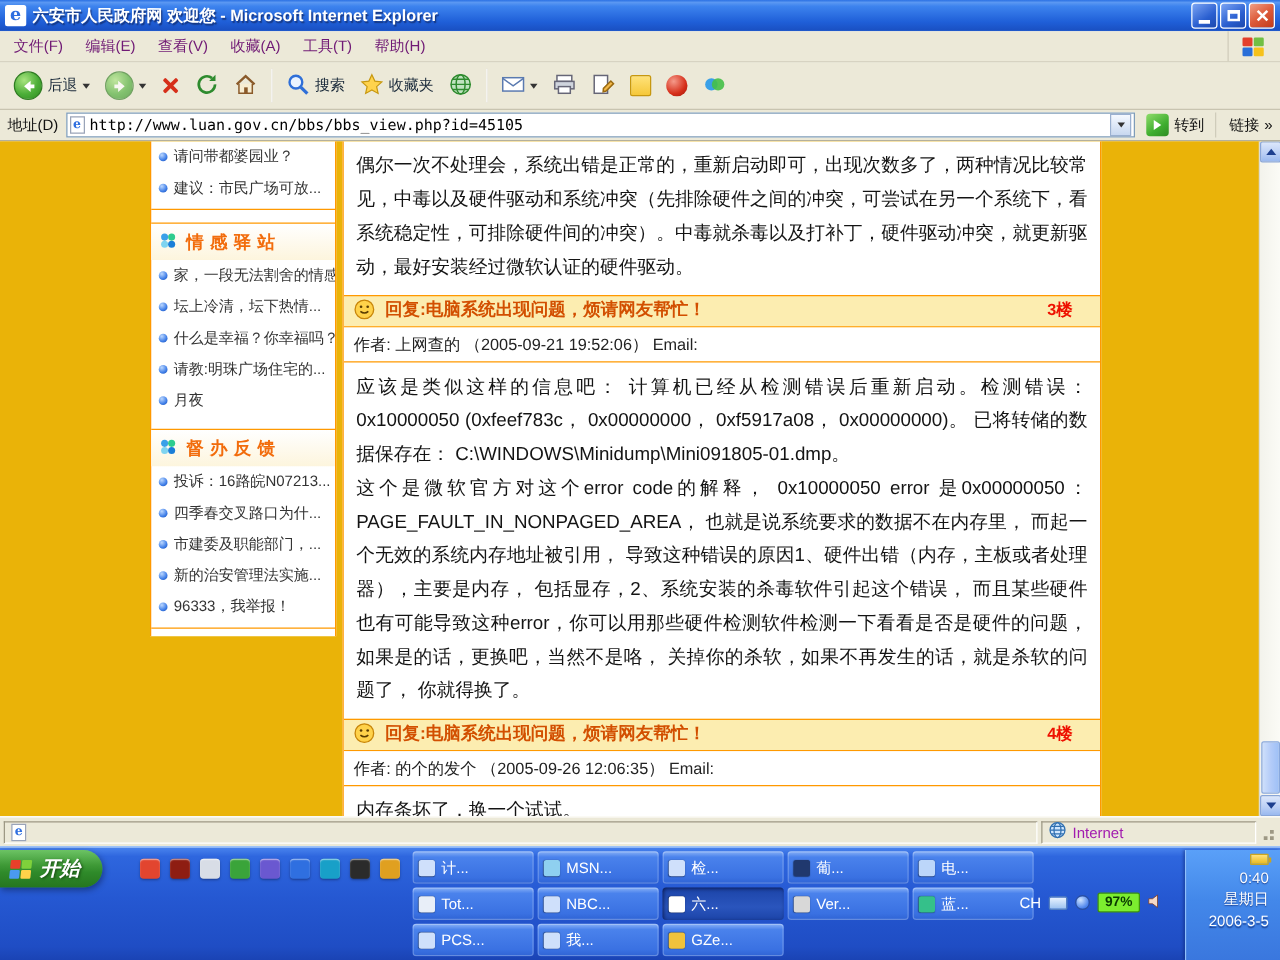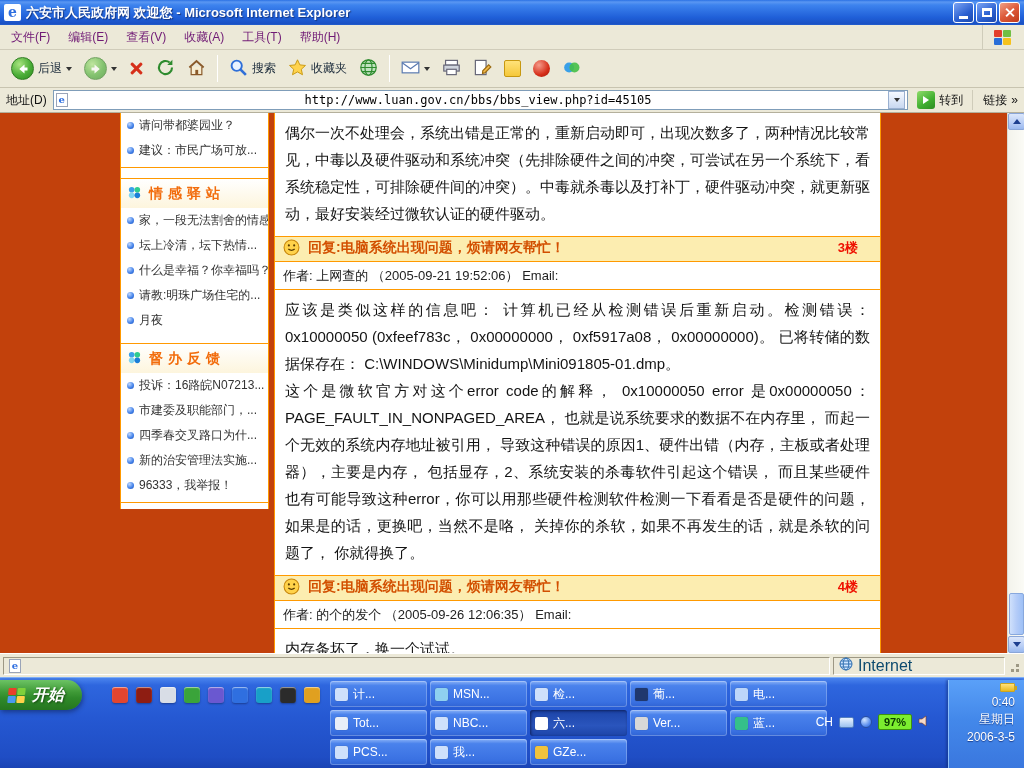--- a/index.html
+++ b/index.html
@@ -45,29 +45,29 @@
 .tsep{width:1px;height:27px;background:#c9c5b2;border-right:1px solid #fff;margin:0 4px;}
 .note-ico{width:17px;height:17px;background:linear-gradient(180deg,#ffe27a,#f5c83a);border:1px solid #c79810;border-radius:2px;}
 .qq-ico{width:17px;height:17px;border-radius:50%;background:radial-gradient(circle at 35% 30%,#f59a8a,#d62f1a 60%,#9e1608);}
 
 
 .addressbar{height:25px;background:#ece9d8;display:flex;align-items:center;gap:6px;padding:0 6px;border-bottom:1px solid #b4b09c;}
 .addr-label{font-size:12px;color:#111;white-space:nowrap;}
 .addr-input{flex:1;height:20px;background:#fff;border:1px solid #7f9db9;display:flex;align-items:center;gap:4px;padding:0 2px;}
 .page-ico{flex:none;width:12px;height:14px;background:#fff;border:1px solid #9aa4b8;font-size:10px;line-height:12px;color:#2f6fe0;font-weight:bold;text-align:center;font-family:"DejaVu Serif",serif;}
 .page-ico::before{content:"e";}
-.addr-url{flex:1;font-family:"DejaVu Sans Mono","Liberation Mono",monospace;font-size:12px;color:#000;white-space:nowrap;overflow:hidden;text-align:center;}
+.addr-url{flex:1;font-family:"DejaVu Sans Mono","Liberation Mono",monospace;font-size:12px;color:#000;white-space:nowrap;overflow:hidden;}
 .addr-drop{flex:none;width:17px;height:18px;background:linear-gradient(#f5f9ff,#c8d8f0);border:1px solid #9ab0d0;display:flex;align-items:center;justify-content:center;}
 .go-button{display:flex;align-items:center;gap:4px;font-size:12px;color:#111;padding:1px 3px;}
 .go-ico{width:18px;height:18px;border-radius:3px;background:linear-gradient(145deg,#8fdc6a,#3fae2f 60%,#2e8c22);display:flex;align-items:center;justify-content:center;}
 .go-arrow{width:0;height:0;border-top:4px solid transparent;border-bottom:4px solid transparent;border-left:6px solid #fff;}
 .links{display:flex;align-items:center;gap:4px;font-size:12px;color:#111;padding-left:10px;border-left:1px solid #cfccba;height:20px;}
 
 
-.viewport{position:absolute;top:113px;left:0;width:1024px;height:540px;background:#c2410c;overflow:hidden;}
+.viewport{position:absolute;top:113px;left:0;width:1024px;height:540px;background:#eab308;overflow:hidden;}
 
 
 .sidebar{position:absolute;left:120px;top:0;width:149px;border-left:1px solid #ff9900;border-right:1px solid #ff9900;background:#fff;font-size:12px;color:#333;padding-bottom:6px;}
 .side-item{display:flex;align-items:center;gap:5px;padding:4px 2px 4px 6px;white-space:nowrap;overflow:hidden;cursor:default;}
 .bullet{flex:none;width:7px;height:7px;border-radius:50%;background:radial-gradient(circle at 35% 30%,#bcd8ff,#3f7ee8 60%,#1c4fae);}
 .side-rule{border-top:1px solid #ff9900;margin-top:4px;}
 .section-header{display:flex;align-items:center;gap:7px;padding:6px 6px 5px;border-top:1px solid #ff9900;margin-top:10px;background:linear-gradient(180deg,#ffffff,#fdf5dd);}
 .section-title{color:#f26c0c;font-weight:bold;font-size:14px;letter-spacing:5px;white-space:nowrap;}
 
 
@@ -83,21 +83,21 @@
 .vscroll{position:absolute;right:0;top:0;width:17px;height:540px;background:linear-gradient(90deg,#f3f3ec,#fbfbf6);border-left:1px solid #dcdcd2;}
 .scroll-btn{position:absolute;left:0;width:17px;height:17px;background:linear-gradient(180deg,#dce7fb,#b9cef5 60%,#9ab9ef);border:1px solid #8aa6d8;border-radius:2px;display:flex;align-items:center;justify-content:center;}
 .scroll-btn.up{top:0;}
 .scroll-btn.down{bottom:0;}
 .tri-up{width:0;height:0;border-left:4px solid transparent;border-right:4px solid transparent;border-bottom:5px solid #1d3f8f;}
 .tri-down{width:0;height:0;border-left:4px solid transparent;border-right:4px solid transparent;border-top:5px solid #1d3f8f;}
 .scroll-thumb{position:absolute;left:1px;width:15px;top:480px;height:42px;border-radius:2px;background:linear-gradient(90deg,#cfe0fb,#b4ccf8 50%,#9ec0f6);border:1px solid #88a8dd;}
 
 
 .statusbar{position:absolute;top:653px;left:0;width:1024px;height:24px;background:#ece9d8;border-top:1px solid #fff;display:flex;align-items:center;gap:3px;padding:2px 3px;}
-.sb-pane{height:18px;display:flex;align-items:center;gap:5px;font-size:16px;color:#0c4a6e;border:1px solid;border-color:#9d9884 #fff #fff #9d9884;padding:0 5px;background:#ece9d8;}
+.sb-pane{height:18px;display:flex;align-items:center;gap:5px;font-size:12px;color:#a21caf;border:1px solid;border-color:#9d9884 #fff #fff #9d9884;padding:0 5px;background:#ece9d8;}
 .sb-main{flex:1;}
 .sb-zone{width:172px;}
 .grip{width:13px;height:16px;position:relative;}
 .grip::before{content:"";position:absolute;right:2px;bottom:2px;width:3px;height:3px;background:#9d9884;box-shadow:-5px 0 0 #9d9884,0 -5px 0 #9d9884;}
 
 
 .taskbar{position:absolute;top:677px;left:0;width:1024px;height:91px;background:linear-gradient(180deg,#4a84ee 0%,#2e66de 8%,#2558d2 45%,#1f4dc4 88%,#1a43b4 100%);border-top:1px solid #7fb0f8;}
 .start-button{position:absolute;left:0;top:2px;height:30px;padding:0 18px 0 8px;border-radius:0 15px 15px 0;background:linear-gradient(180deg,#6cc364 0%,#3f9a37 40%,#2f8a2a 60%,#25761f 100%);display:flex;align-items:center;gap:7px;color:#fff;font-size:16px;font-weight:bold;font-style:italic;text-shadow:1px 1px 2px #174a12;box-shadow:1px 2px 5px rgba(0,0,20,.4);}
 .start-logo{display:grid;grid-template-columns:8px 8px;gap:1px;transform:skewX(-6deg);}
 .start-logo i{height:7px;border-radius:1px;}
@@ -316,25 +316,25 @@
               <circle cx="11" cy="11" r="3" fill="#1a7ed8"></circle>
             </svg></span>
         <span class="section-title">督办反馈</span>
       </div>
       <div class="side-item">
           <span class="bullet"></span>
           <span>投诉：16路皖N07213...</span>
         </div>
       <div class="side-item">
           <span class="bullet"></span>
+          <span>四季春交叉路口为什...</span>
+        </div>
+      <div class="side-item">
+          <span class="bullet"></span>
           <span>市建委及职能部门，...</span>
-        </div>
-      <div class="side-item">
-          <span class="bullet"></span>
-          <span>四季春交叉路口为什...</span>
         </div>
       <div class="side-item">
           <span class="bullet"></span>
           <span>新的治安管理法实施...</span>
         </div>
       <div class="side-item">
           <span class="bullet"></span>
           <span>96333，我举报！</span>
         </div>
       <div class="side-rule"></div>

